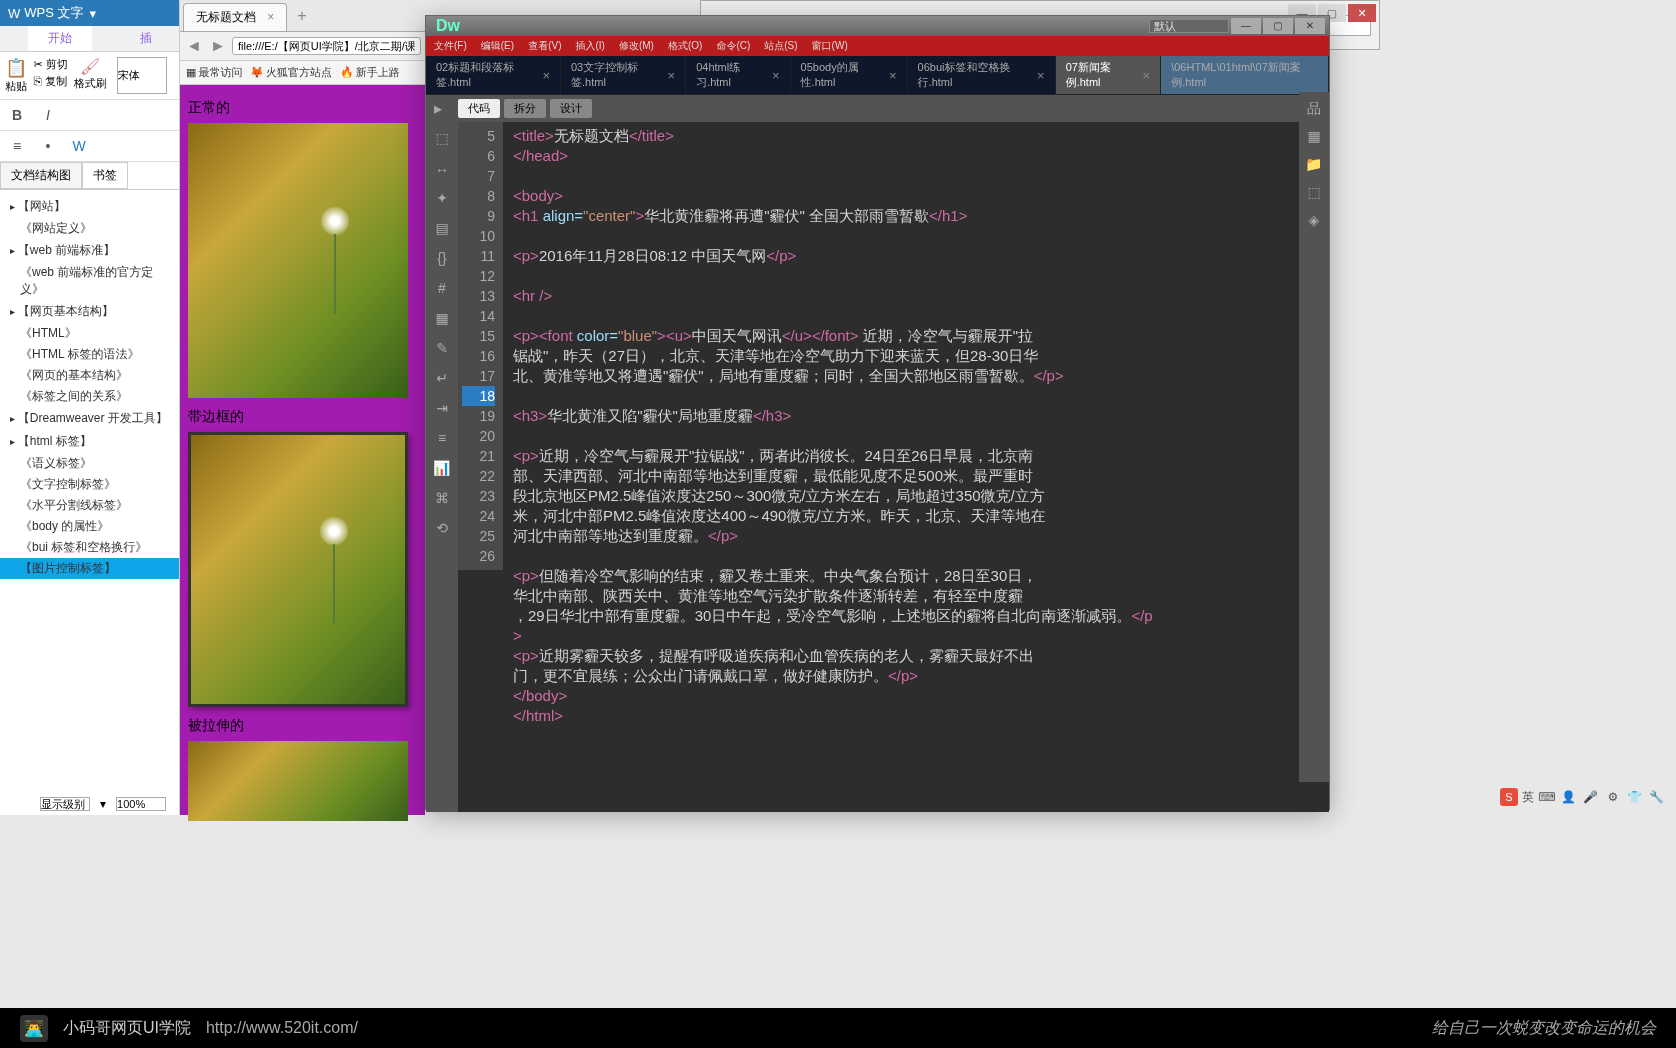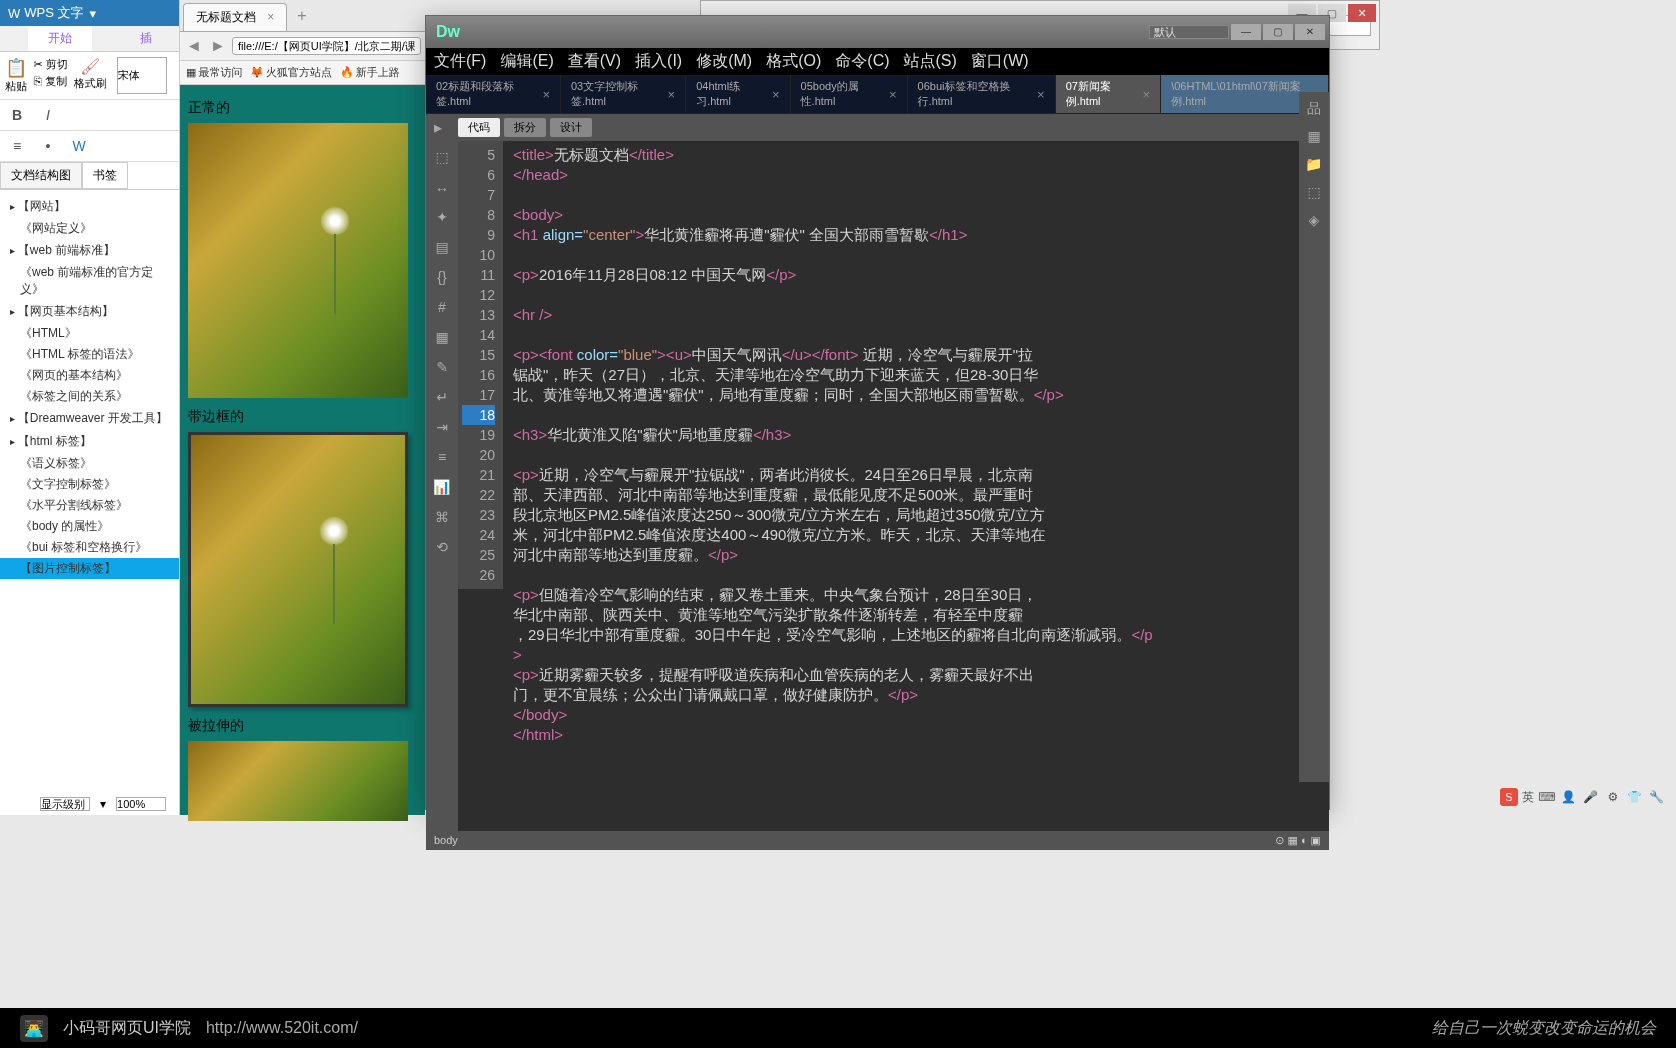--- a/index.html
+++ b/index.html
@@ -16,42 +16,42 @@
 .wps-structure-tab { padding: 4px 10px; background: #f5f5f5; border: 1px solid #ccc; }
 .wps-tree { font-size: 12px; padding: 5px 0; max-height: 600px; overflow-y: auto; }
 .wps-tree-item { padding: 2px 5px 2px 20px; color: #333; cursor: pointer; }
 .wps-tree-section { padding: 3px 5px 3px 10px; font-weight: normal; color: #333; }
 .wps-tree-section::before { content: "▸ "; font-size: 10px; }
 .wps-tree-item.active { background: #0ea5e9; }
 .wps-zoom { position: absolute; bottom: 4px; left: 40px; font-size: 12px; display: flex; gap: 10px; }
 .wps-zoom input { width: 50px; border: 1px solid #aaa; text-align: left; font-size: 11px; }
 
 
-.ff-app { position: absolute; left: 180px; top: 0; width: 245px; height: 815px; background: #0f766e; }
+.ff-app { position: absolute; left: 180px; top: 0; width: 245px; height: 815px; background: #a21caf; }
 .ff-tabs { background: #e8e8e8; display: flex; padding: 3px 3px 0; border-bottom: 1px solid #aaa; }
 .ff-tab { background: #f9f9f9; border: 1px solid #aaa; border-bottom: none; border-radius: 4px 4px 0 0; padding: 5px 12px; font-size: 12px; margin-right: 2px; position: relative; }
 .ff-close { margin-left: 8px; color: #888; }
 .ff-newtab { padding: 4px 8px; color: #888; }
 .ff-nav { display: flex; align-items: center; padding: 4px; gap: 4px; background: #f0f0f0; border-bottom: 1px solid #ccc; }
 .ff-nav-btn { width: 20px; height: 20px; color: #888; display: flex; align-items: center; justify-content: center; }
 .ff-url { flex: 1; border: 1px solid #aaa; border-radius: 3px; padding: 2px 5px; font-size: 11px; background: #fff; }
 .ff-bookmarks { display: flex; gap: 8px; padding: 4px 6px; font-size: 11px; border-bottom: 1px solid #ccc; background: #f5f5f5; }
 .ff-bm { color: #333; display: flex; align-items: center; gap: 2px; }
 .ff-content { padding: 8px; font-size: 13px; }
 .ff-section-title { font-size: 14px; margin: 6px 0; }
 .ff-img { width: 220px; height: 275px; background: linear-gradient(135deg, #8b6914 0%, #c9a73a 30%, #6b8e23 70%, #3a5f1a 100%); position: relative; margin-bottom: 10px; border: none; }
 .ff-img.bordered { border: 3px solid #333; box-shadow: 3px 3px 5px rgba(0,0,0,0.3); }
 .dandelion { position: absolute; top: 30%; left: 60%; width: 30px; height: 30px; background: radial-gradient(circle, #fff 20%, rgba(255,255,255,0.3) 60%, transparent 70%); border-radius: 50%; }
 .dandelion::after { content: ""; position: absolute; top: 28px; left: 14px; width: 2px; height: 80px; background: #5a7a3a; }
 
 
 .dw-app { position: absolute; left: 425px; top: 15px; width: 905px; height: 795px; background: #333; border: 1px solid #666; box-shadow: 0 5px 25px rgba(0,0,0,0.3); }
-.dw-titlebar { height: 32px; background: linear-gradient(#888, #666); display: flex; align-items: center; justify-content: flex-end; padding: 0 4px; }
+.dw-titlebar { height: 20px; background: linear-gradient(#888, #666); display: flex; align-items: center; justify-content: flex-end; padding: 0 4px; }
 .dw-winbtn { width: 30px; height: 16px; background: #aaa; margin-left: 2px; font-size: 10px; text-align: center; line-height: 16px; color: #333; }
-.dw-menu { background: #000000; color: #ddd; font-size: 16px; padding: 3px 8px; display: flex; gap: 14px; }
+.dw-menu { background: #b91c1c; color: #ddd; font-size: 10px; padding: 3px 8px; display: flex; gap: 14px; }
 .dw-filetabs { background: #0f172a; display: flex; font-size: 11px; border-bottom: 1px solid #222; }
 .dw-filetab { padding: 4px 10px; color: #aaa; border-right: 1px solid #222; display: flex; align-items: center; gap: 4px; }
 .dw-filetab.active { background: #555; color: #fff; }
 .dw-tabclose { color: #888; font-size: 13px; margin-left: 3px; }
 .dw-viewtabs { background: #535353; padding: 4px 8px; display: flex; gap: 4px; }
 .dw-viewtab { background: #888; color: #000; padding: 2px 10px; font-size: 11px; border-radius: 2px; }
 .dw-viewtab.active { background: #eee; }
 .dw-workspace { display: flex; height: 690px; }
 .dw-lefttools { width: 32px; background: #535353; display: flex; flex-direction: column; gap: 14px; padding-top: 8px; align-items: center; }
 .dw-lefttools div { width: 20px; height: 16px; color: #aaa; font-size: 14px; text-align: center; }
@@ -309,24 +309,20 @@
 </div>
     </div>
   </div>
   <div class="dw-rightpanel">
     <div>品</div>
     <div>▦</div>
     <div>📁</div>
     <div>⬚</div>
     <div>◈</div>
   </div>
-  <div class="dw-status">
-    <span>body</span>
-    <span>⊙ ▦ ◐ ▣</span>
-  </div>
 </div>
 
 <div class="tray">
   <span class="tray-icon" style="background:#e74c3c;color:#fff;border-radius:3px;font-size:11px">S</span>
   <span>英</span>
   <span class="tray-icon">⌨</span>
   <span class="tray-icon" style="color:#3498db">👤</span>
   <span class="tray-icon">🎤</span>
   <span class="tray-icon">⚙</span>
   <span class="tray-icon" style="color:#f39c12">👕</span>

